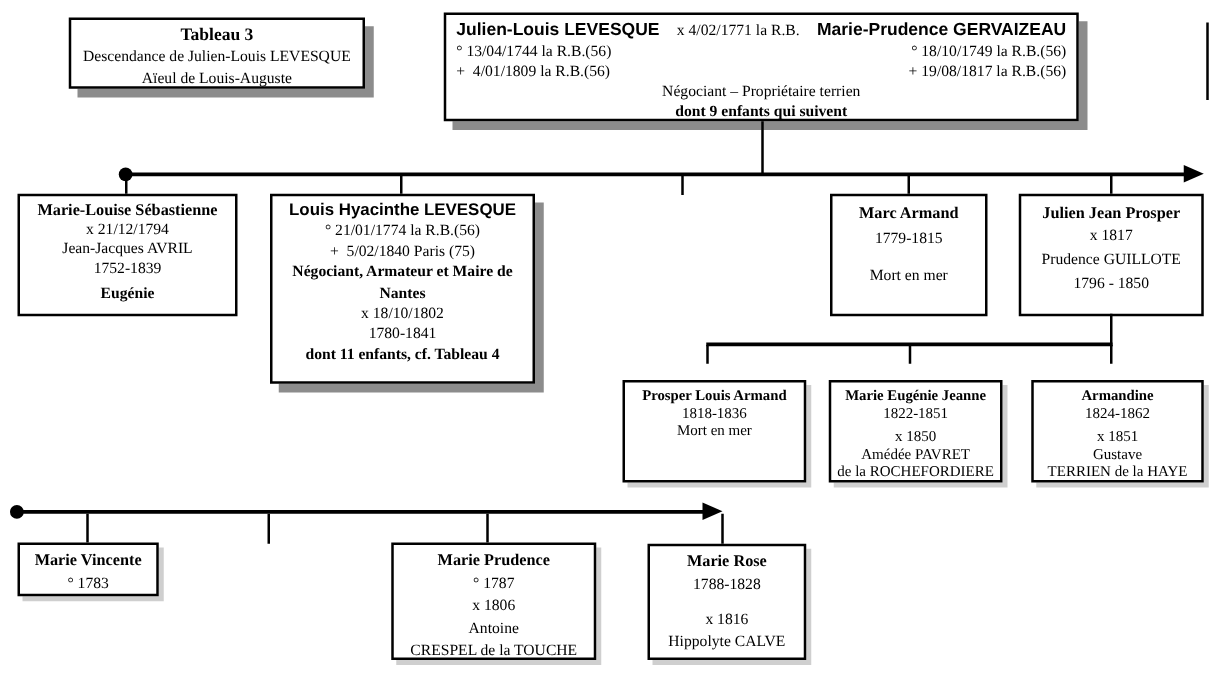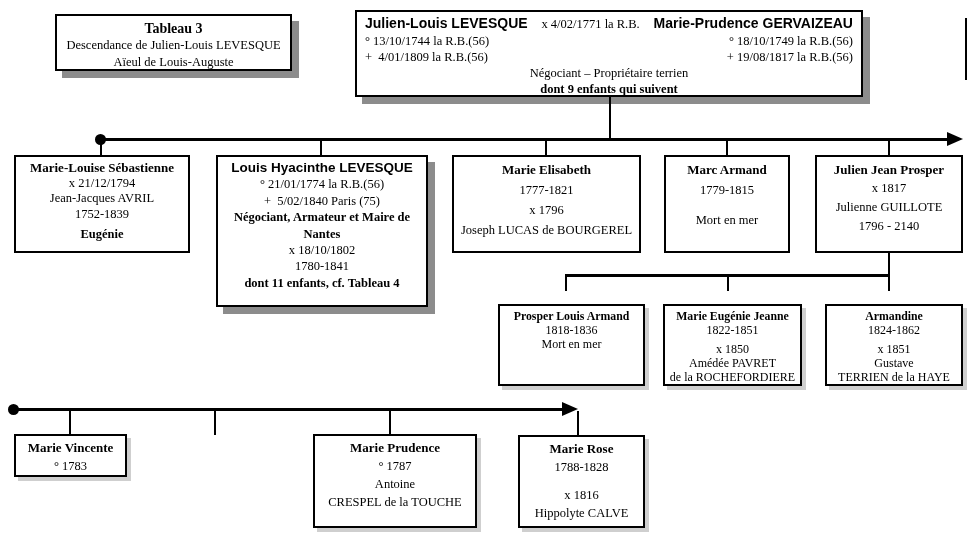--- a/index.html
+++ b/index.html
@@ -107,21 +107,21 @@
   </div>
 
   <div id="parents" class="box shadow">
     <div class="p-row1">
       <span class="ns">Julien-Louis LEVESQUE</span>
       <span class="p-marriage">x 4/02/1771 la R.B.</span>
       <span class="ns">Marie-Prudence GERVAIZEAU</span>
     </div>
     <div class="p-cols">
       <div class="p-left">
-        <div>° 13/10/1744 la R.B.(56)</div>
+        <div>° 13/04/1744 la R.B.(56)</div>
         <div>+&nbsp; 4/01/1809 la R.B.(56)</div>
       </div>
       <div class="p-right">
         <div>° 18/10/1749 la R.B.(56)</div>
         <div>+ 19/08/1817 la R.B.(56)</div>
       </div>
     </div>
     <div class="p-occ">Négociant – Propriétaire terrien</div>
     <div class="p-note">dont 9 enfants qui suivent</div>
   </div>
@@ -147,37 +147,31 @@
   <div id="g1b2" class="box pbox shadow">
       <div class="ln ns">Louis Hyacinthe LEVESQUE</div>
       <div class="ln ">° 21/01/1774 la R.B.(56)</div>
       <div class="ln ">+&nbsp; 5/02/1840 Paris (75)</div>
       <div class="ln b">Négociant, Armateur et Maire de</div>
       <div class="ln b">Nantes</div>
       <div class="ln ">x 18/10/1802</div>
       <div class="ln ">1780-1841</div>
       <div class="ln b">dont 11 enfants, cf. Tableau 4</div>
     </div>
-  <div id="g1b3" class="box pbox">
-      <div class="ln name">Marie Elisabeth</div>
-      <div class="ln ">1777-1821</div>
-      <div class="ln ">x 1796</div>
-      <div class="ln ">Joseph LUCAS de BOURGEREL</div>
-    </div>
   <div id="g1b4" class="box pbox">
       <div class="ln name">Marc Armand</div>
       <div class="ln ">1779-1815</div>
       <div class="gap"></div>
       <div class="ln ">Mort en mer</div>
     </div>
   <div id="g1b5" class="box pbox">
       <div class="ln name">Julien Jean Prosper</div>
       <div class="ln ">x 1817</div>
-      <div class="ln ">Julienne GUILLOTE</div>
-      <div class="ln ">1796 - 2140</div>
+      <div class="ln ">Prudence GUILLOTE</div>
+      <div class="ln ">1796 - 1850</div>
     </div>
 
   <div id="conn-jjp" class="vline"></div>
   <div id="line2" class="hline"></div>
   <div id="d2a" class="vline"></div>
   <div id="d2b" class="vline"></div>
   <div id="d2c" class="vline"></div>
 
   <div id="g2b1" class="box pbox shadow-lt">
       <div class="ln name">Prosper Louis Armand</div>
@@ -209,20 +203,21 @@
   <div id="d3c" class="vline"></div>
   <div id="d3d" class="vline"></div>
 
   <div id="g3b1" class="box pbox shadow-lt">
       <div class="ln name">Marie Vincente</div>
       <div class="ln ">° 1783</div>
     </div>
   <div id="g3b3" class="box pbox shadow-lt">
       <div class="ln name">Marie Prudence</div>
       <div class="ln ">° 1787</div>
+      <div class="ln ">x 1806</div>
       <div class="ln ">Antoine</div>
       <div class="ln ">CRESPEL de la TOUCHE</div>
     </div>
   <div id="g3b4" class="box pbox shadow-lt">
       <div class="ln name">Marie Rose</div>
       <div class="ln ">1788-1828</div>
       <div class="gap"></div>
       <div class="ln ">x 1816</div>
       <div class="ln ">Hippolyte CALVE</div>
     </div>

